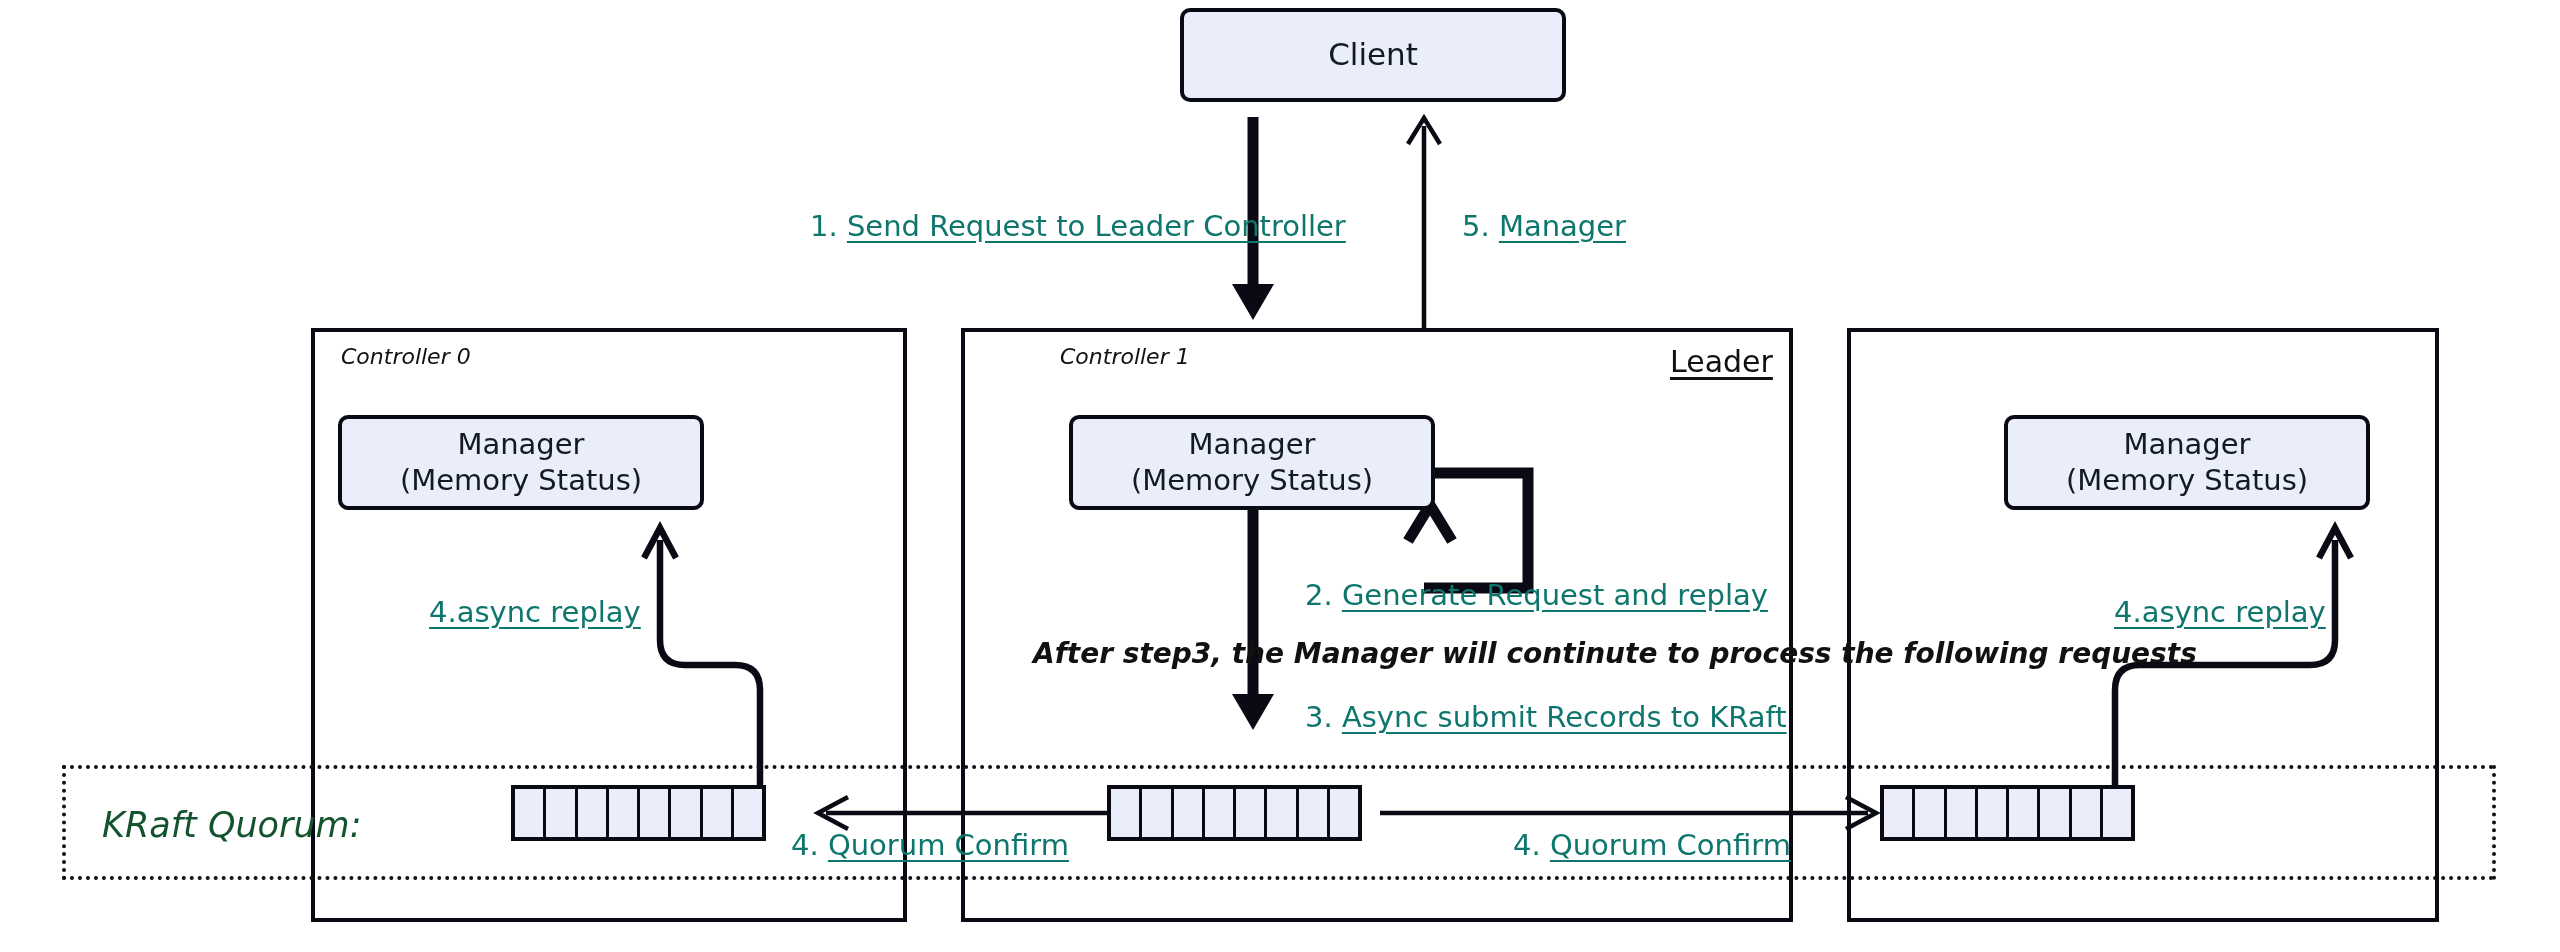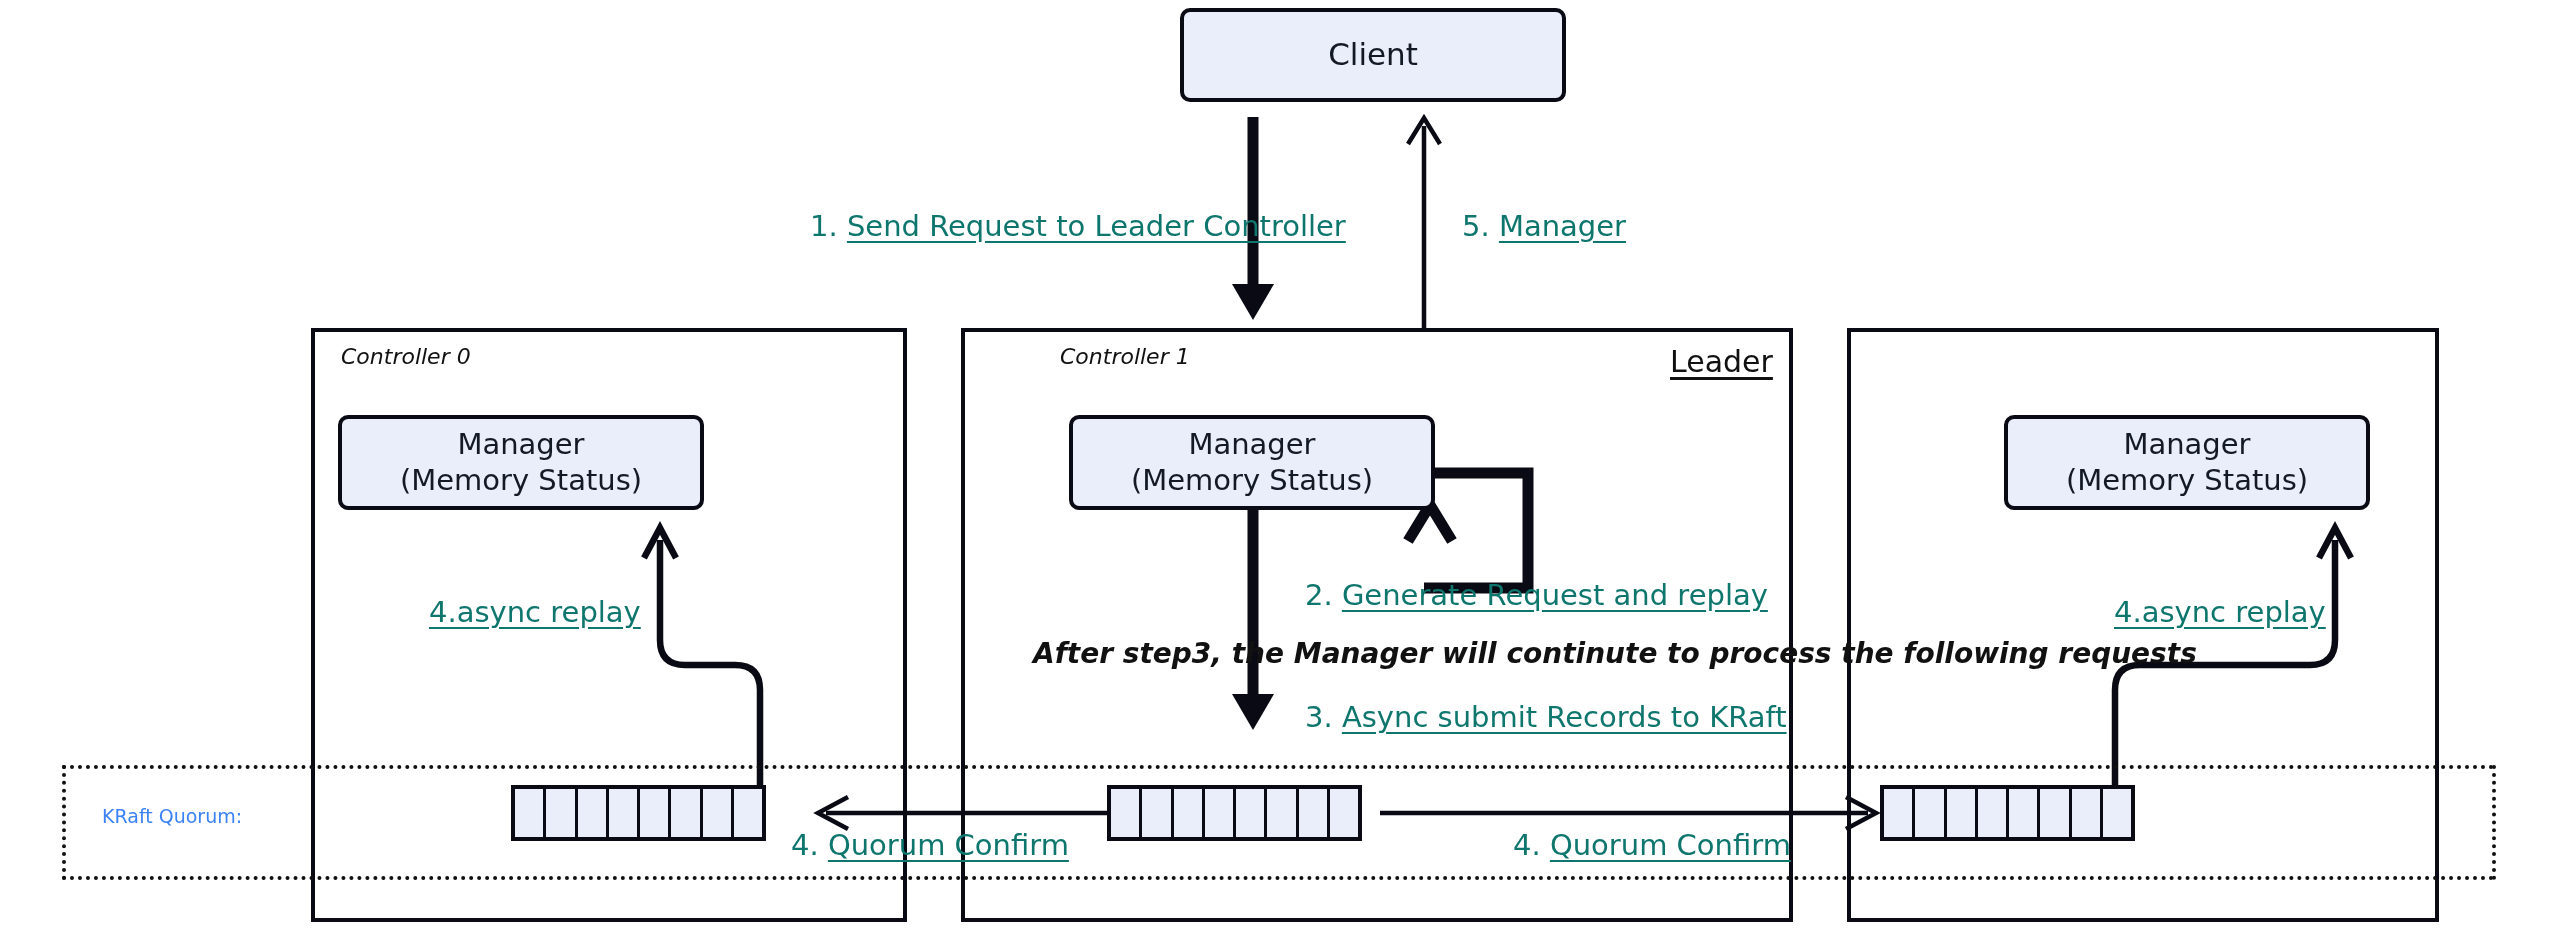--- a/index.html
+++ b/index.html
@@ -45,22 +45,23 @@
   .leader-tag{
     position:absolute;
     font-size:30px;
     color:#111;
     text-decoration:underline;
     text-underline-offset:5px;
     white-space:nowrap;
   }
   .quorum-label{
     position:absolute;
-    font-size:19px;
-    color:#3b82f6;
+    font-style:italic;
+    font-size:35px;
+    color:#14532d;
     white-space:nowrap;
   }
 
   .edge-label{
     position:absolute;
     font-size:29px;
     color:#0f766e;
     white-space:nowrap;
   }
   .edge-label .u{

